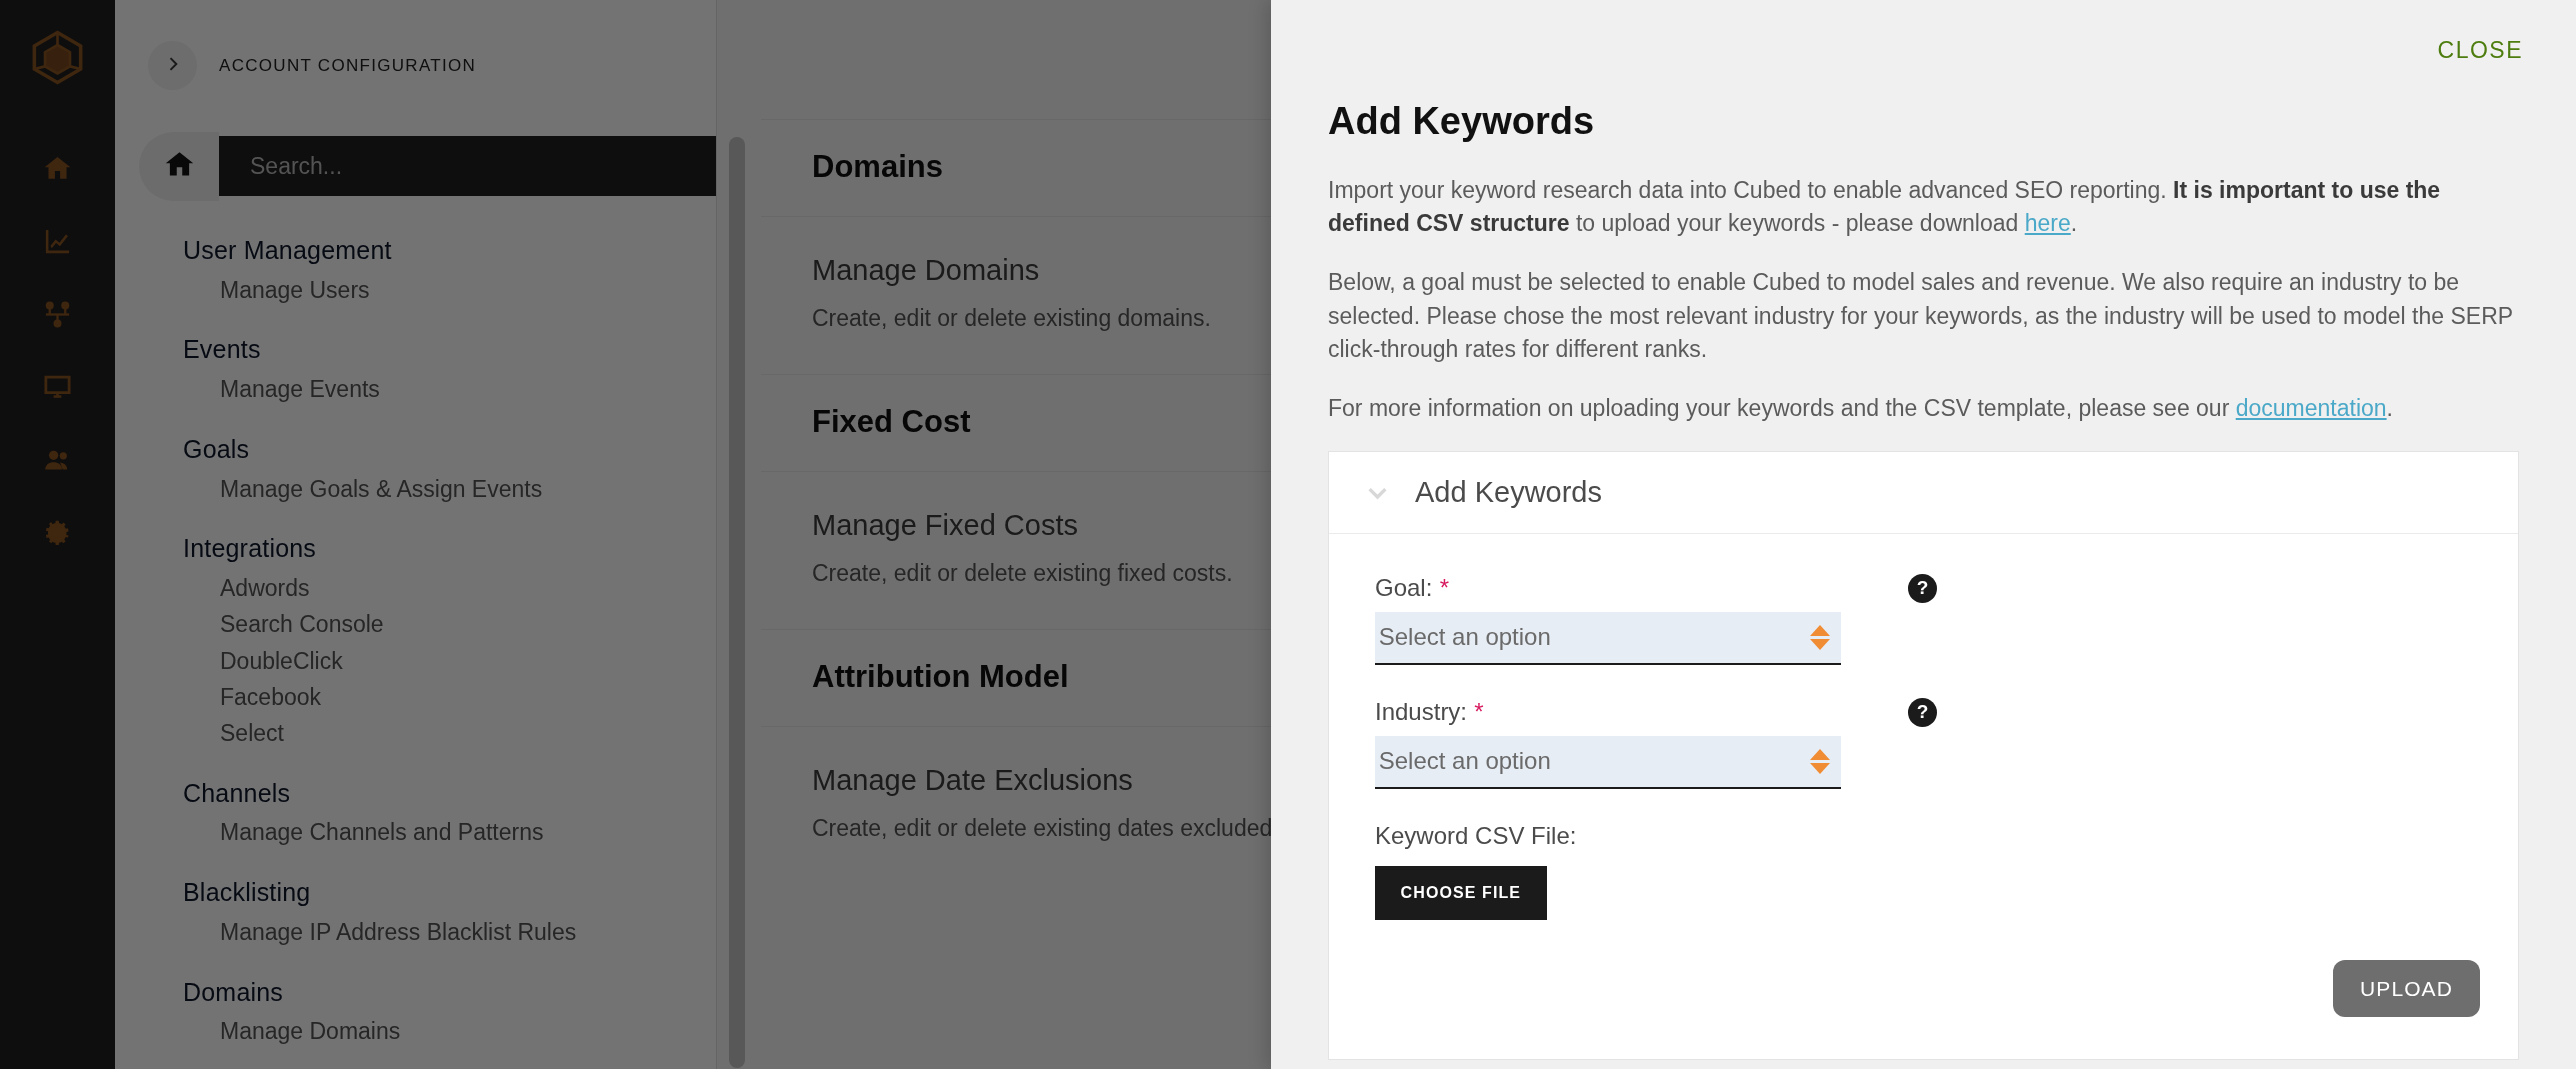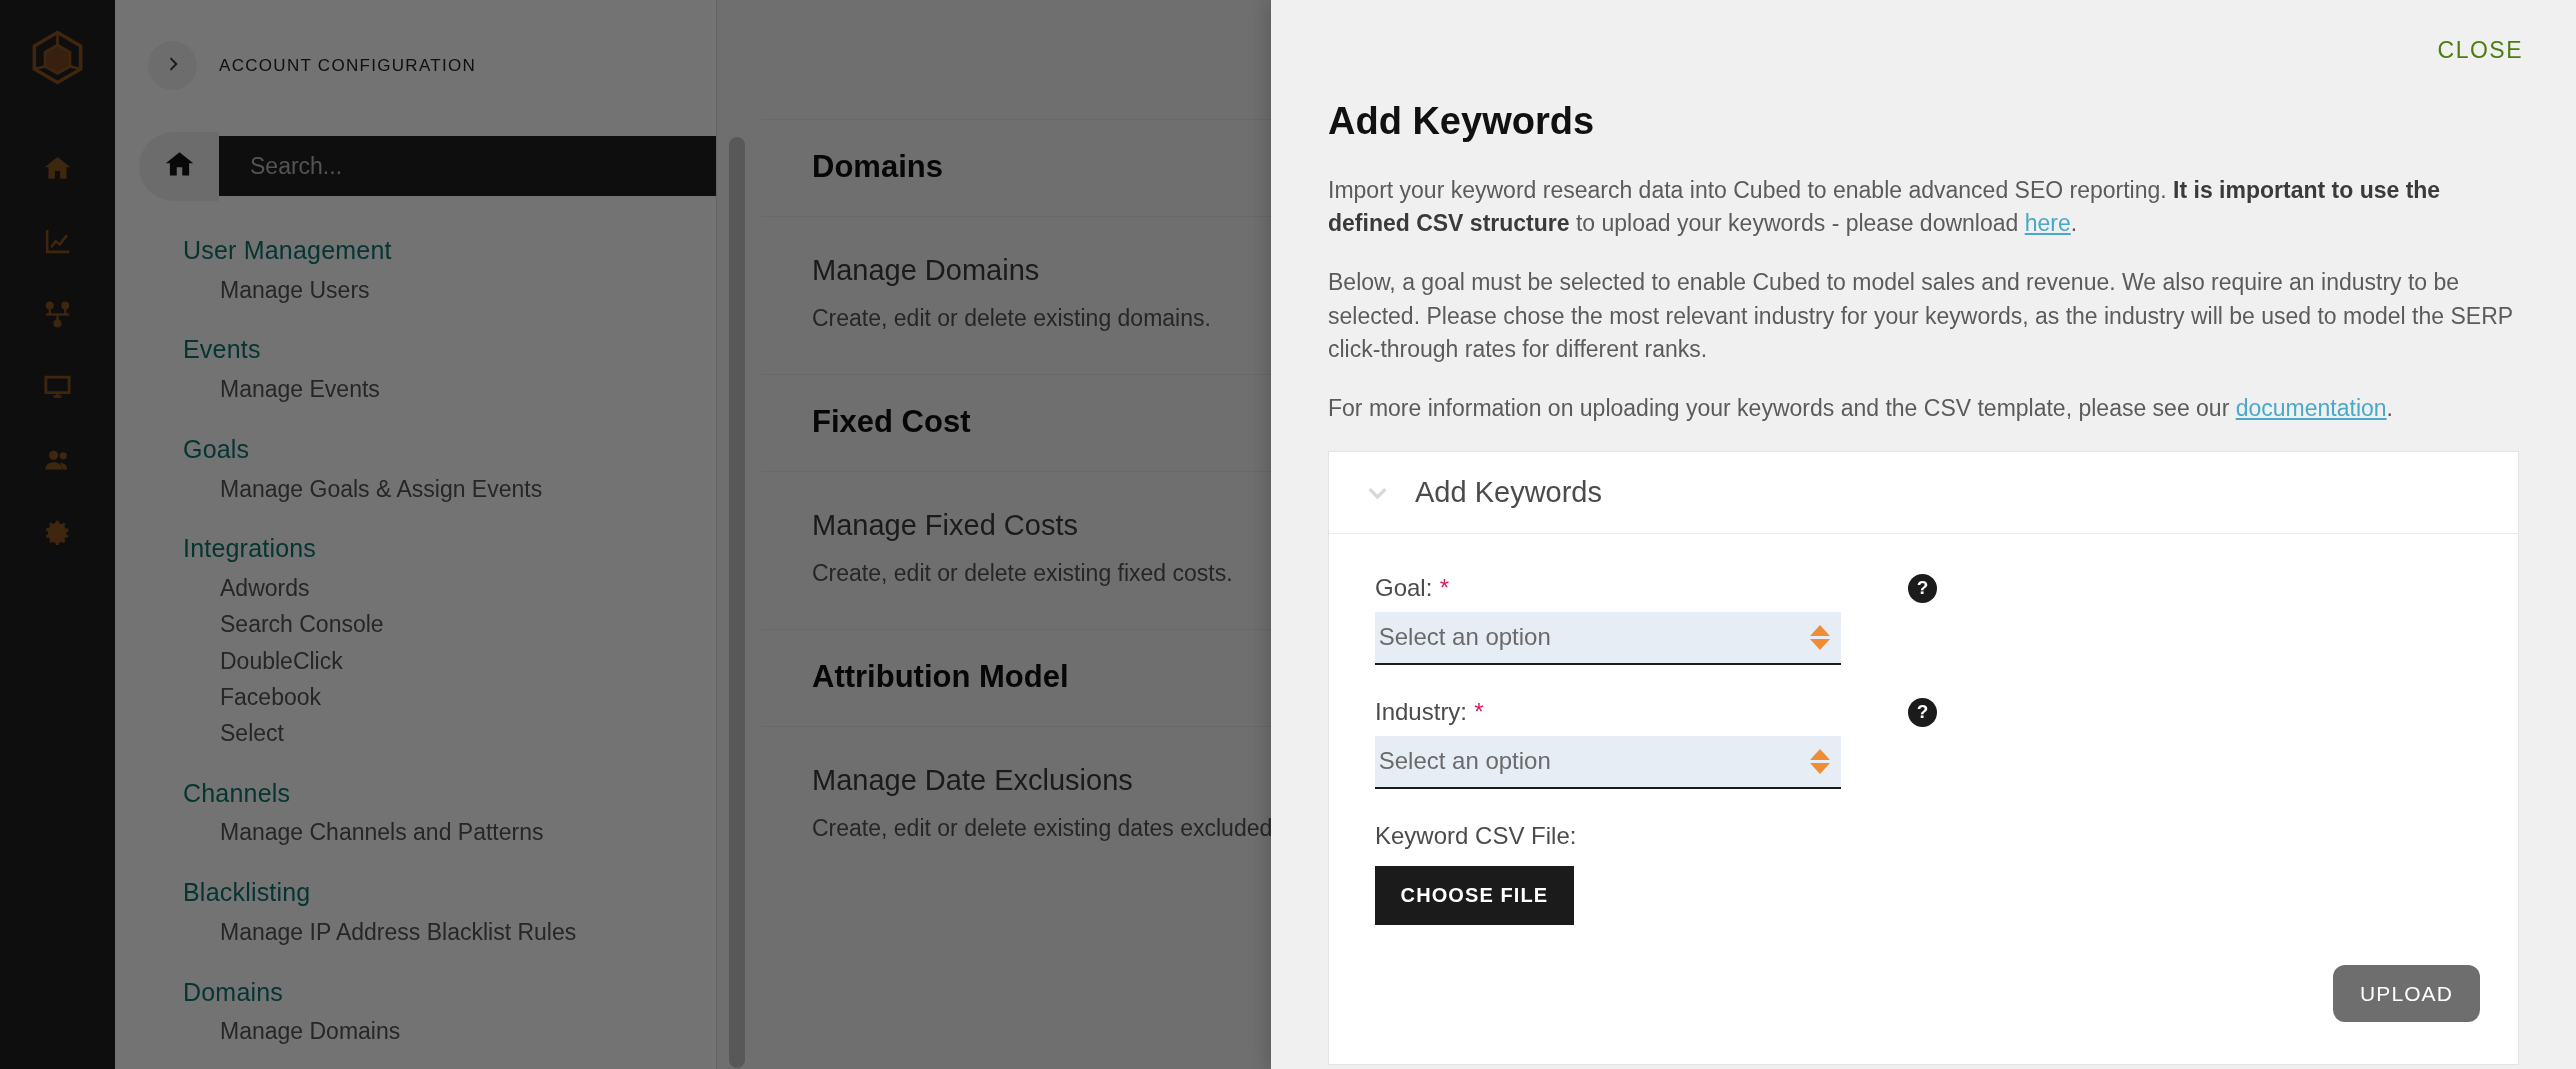--- a/index.html
+++ b/index.html
@@ -83,21 +83,21 @@
     background: #1f1f1f;
     display: flex; align-items: center;
     padding-left: 55px;
     margin-right: 0;
   }
   .search-box .ph { color: #b9b9b9; font-size: 23px; }
 
   .nav-list { padding: 35px 0 0 0; overflow: hidden; flex: 1 1 auto; }
   .nav-group { margin-bottom: 27px; }
   .nav-group-title {
-    font-size: 25px; color: #0f766e; font-weight: 400;
+    font-size: 25px; color: #0f172a; font-weight: 400;
     padding: 0 0 7.3px 157px; margin-left: -89px;
     letter-spacing: 0.2px;
   }
   .nav-sub {
     font-size: 23px; color: #555555;
     padding: 4.6px 0 4.6px 194px; margin-left: -89px;
     cursor: pointer;
   }
 
   
@@ -218,21 +218,21 @@
     display: flex; flex-direction: column; align-items: center;
     gap: 3.7px;
   }
   .tri-up { width: 0; height: 0; border-left: 10px solid transparent; border-right: 10px solid transparent; border-bottom: 11px solid #f08c34; }
   .tri-dn { width: 0; height: 0; border-left: 10px solid transparent; border-right: 10px solid transparent; border-top: 11px solid #f08c34; }
 
   .file-label { font-size: 24px; color: #4b4b4b; margin-bottom: 16.4px; }
   .choose-file {
     background: #1b1b1b; color: #ffffff;
     border: none; font-family: inherit;
-    font-size: 20px; font-weight: 700; letter-spacing: 1.1px;
+    font-size: 16px; font-weight: 700; letter-spacing: 1.1px;
     padding: 18px 25.6px; cursor: pointer;
   }
   .upload-row { display: flex; justify-content: flex-end; margin-top: 40px; }
   .upload-btn {
     background: #6e6e6e; color: #ffffff;
     border: none; font-family: inherit;
     font-size: 21px; font-weight: 400; letter-spacing: 1.1px;
     padding: 16.4px 27px; cursor: pointer; border-radius: 12px;
   }
 </style>

